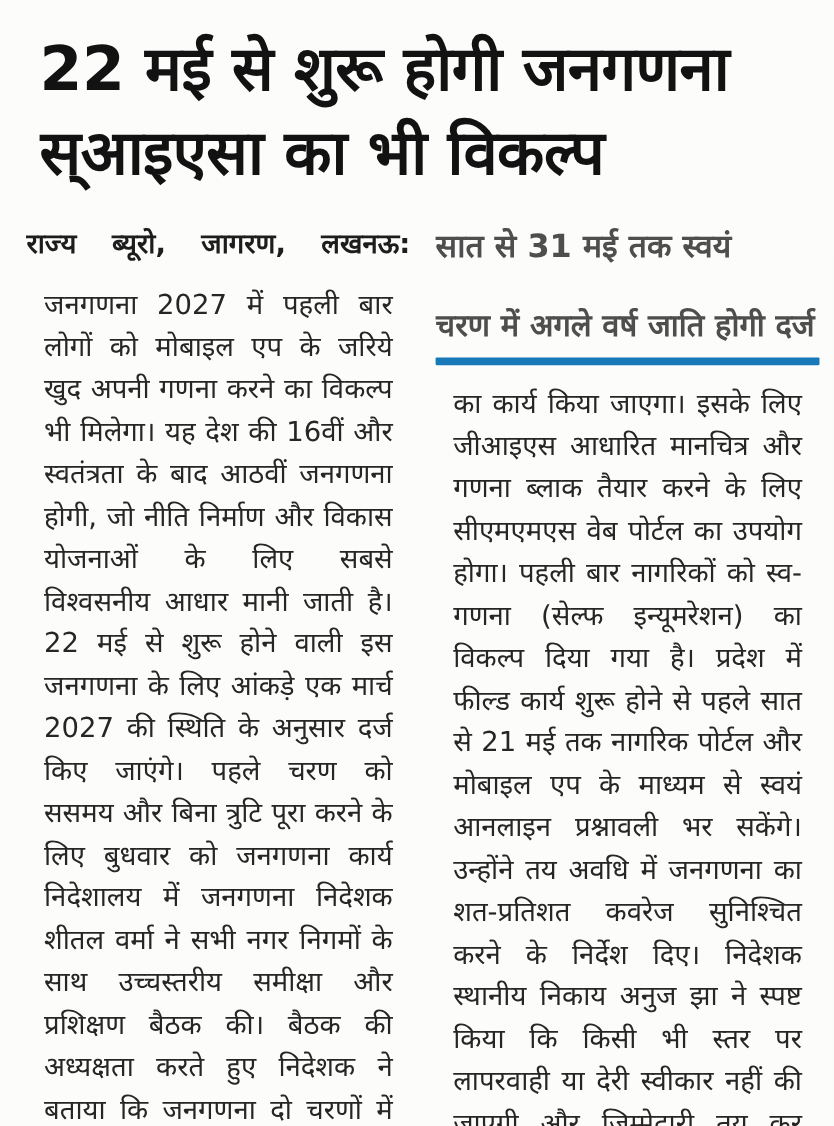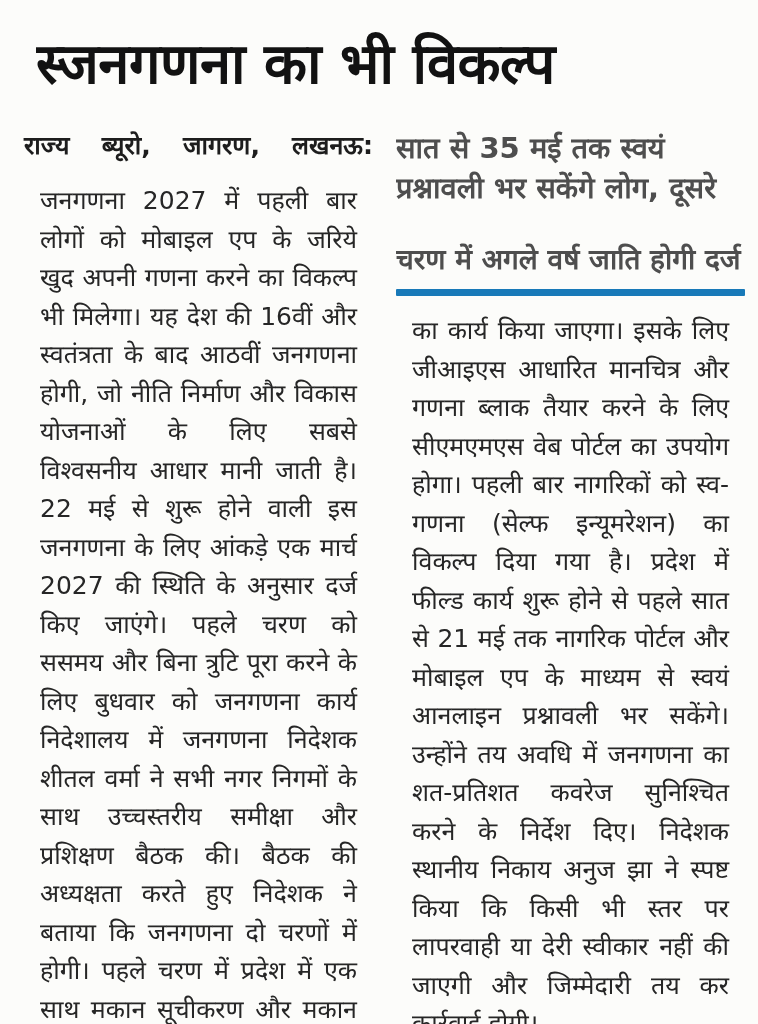--- a/index.html
+++ b/index.html
@@ -74,34 +74,34 @@
     background: #1879b8;
     border-radius: 1px;
   }
 </style>
 </head>
 <body>
 
 <div class="page">
 
   <h1 class="headline">
-    <span class="hl-line">स्जनगणना का भी विकल्प</span>
+    <span class="hl-line">22 मई से शुरू होगी जनगणना</span>
+    <span class="hl-line">स्आइएसा का भी विकल्प</span>
   </h1>
 
   <div class="columns">
 
     <div class="col">
       <p class="byline">राज्य ब्यूरो, जागरण, लखनऊ:</p>
       <p class="body-text left-body">जनगणना 2027 में पहली बार लोगों को मोबाइल एप के जरिये खुद अपनी गणना करने का विकल्प भी मिलेगा। यह देश की 16वीं और स्वतंत्रता के बाद आठवीं जनगणना होगी, जो नीति निर्माण और विकास योजनाओं के लिए सबसे विश्वसनीय आधार मानी जाती है। 22 मई से शुरू होने वाली इस जनगणना के लिए आंकड़े एक मार्च 2027 की स्थिति के अनुसार दर्ज किए जाएंगे। पहले चरण को ससमय और बिना त्रुटि पूरा करने के लिए बुधवार को जनगणना कार्य निदेशालय में जनगणना निदेशक शीतल वर्मा ने सभी नगर निगमों के साथ उच्चस्तरीय समीक्षा और प्रशिक्षण बैठक की। बैठक की अध्यक्षता करते हुए निदेशक ने बताया कि जनगणना दो चरणों में होगी। पहले चरण में प्रदेश में एक साथ मकान सूचीकरण और मकान गणना</p>
     </div>
 
     <div class="col">
       <div class="subheading">
-        <span class="sh-line">सात से 35 मई तक स्वयं</span>
-        <span class="sh-line">प्रश्नावली भर सकेंगे लोग, दूसरे</span>
+        <span class="sh-line">सात से 31 मई तक स्वयं</span>
         <span class="sh-line" style="font-size: 28px; margin-top: 32px;">चरण में अगले वर्ष जाति होगी दर्ज</span>
       </div>
       <div class="accent-rule" style="background: rgb(24, 121, 184);"></div>
       <p class="body-text">का कार्य किया जाएगा। इसके लिए जीआइएस आधारित मानचित्र और गणना ब्लाक तैयार करने के लिए सीएमएमएस वेब पोर्टल का उपयोग होगा। पहली बार नागरिकों को स्व-गणना (सेल्फ इन्यूमरेशन) का विकल्प दिया गया है। प्रदेश में फील्ड कार्य शुरू होने से पहले सात से 21 मई तक नागरिक पोर्टल और मोबाइल एप के माध्यम से स्वयं आनलाइन प्रश्नावली भर सकेंगे। उन्होंने तय अवधि में जनगणना का शत-प्रतिशत कवरेज सुनिश्चित करने के निर्देश दिए। निदेशक स्थानीय निकाय अनुज झा ने स्पष्ट किया कि किसी भी स्तर पर लापरवाही या देरी स्वीकार नहीं की जाएगी और जिम्मेदारी तय कर कार्रवाई होगी।</p>
     </div>
 
   </div>
 </div>
 
 </body></html>

